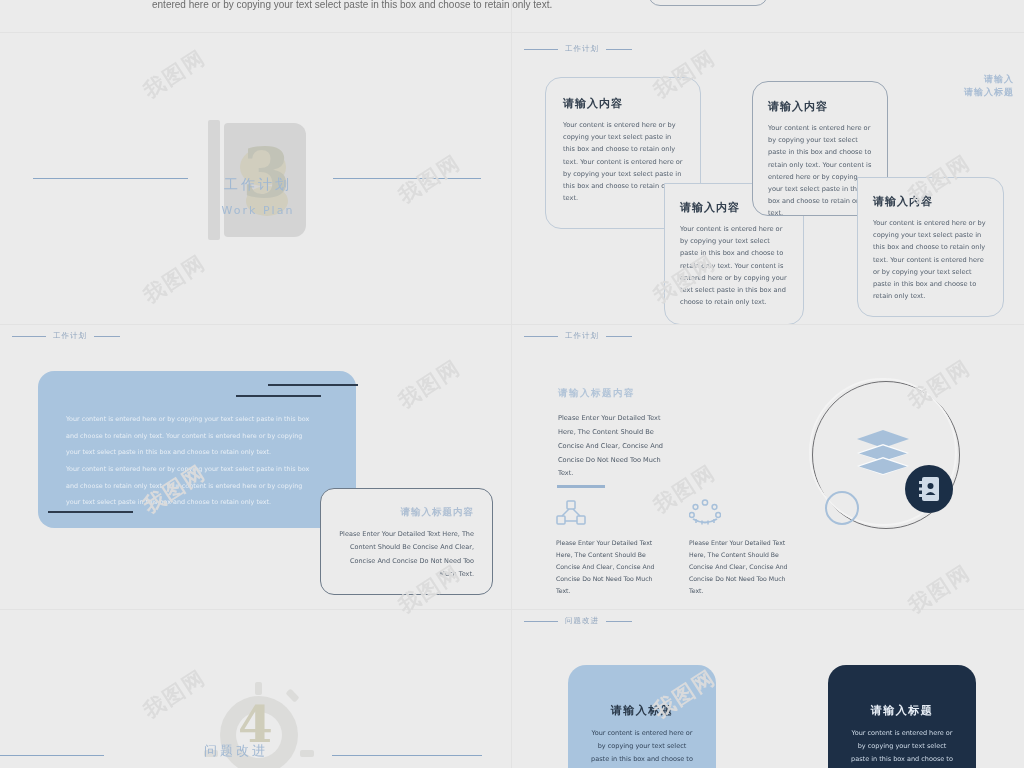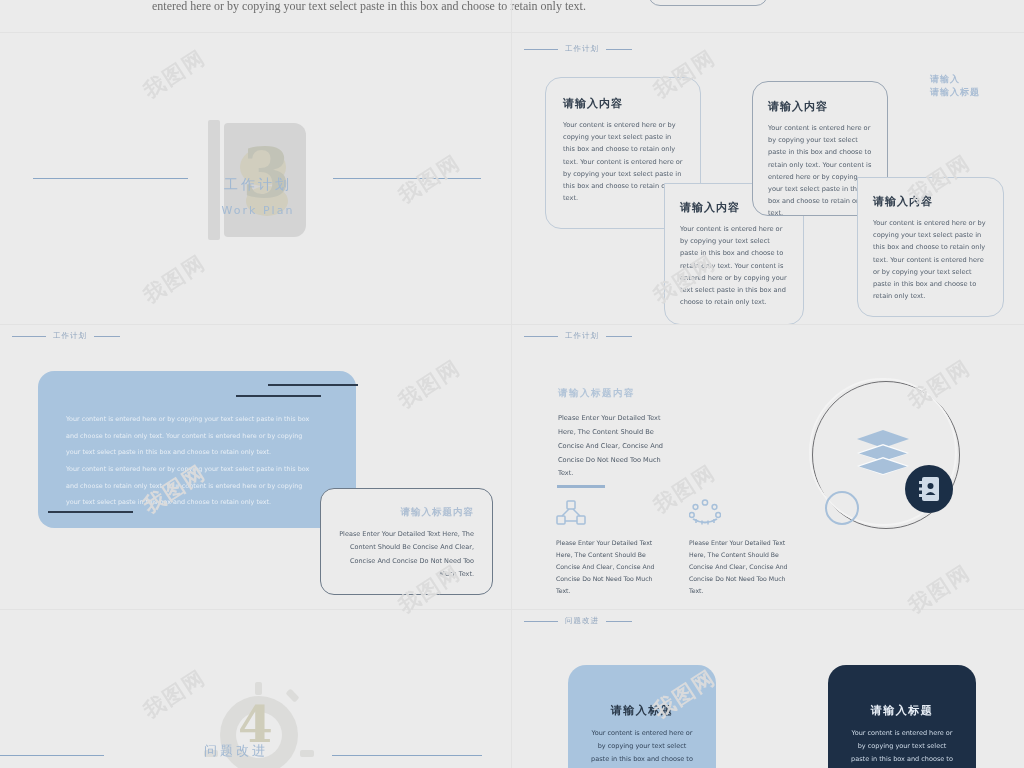--- a/index.html
+++ b/index.html
@@ -34,21 +34,21 @@
   .eyebrow .ln{width:34px;height:1px;background:#93a9c4;display:block;}
   .eyebrow .ln.short{width:26px;}
   .eyebrow .tx{font-size:7.5px;color:#8fa4bd;letter-spacing:1px;font-family:"DejaVu Sans",sans-serif;white-space:nowrap;}
 
   
   .ocard{position:absolute;border:1px solid #9aa6b4;background:#ebebeb;box-sizing:border-box;}
   .ocard.soft{border-color:#bfcbd8;}
   .ocard h4{margin:0 0 8px 0;font-size:11px;color:#33404f;font-family:"DejaVu Sans",sans-serif;font-weight:bold;letter-spacing:1px;}
   .ocard p{margin:0;font-size:6.6px;line-height:1.85;color:#55616f;font-family:"DejaVu Sans",sans-serif;}
 
-  .title-right{position:absolute;text-align:left;font-size:9px;line-height:1.45;color:#a9bdd4;
+  .title-right{position:absolute;text-align:right;font-size:9px;line-height:1.45;color:#a9bdd4;
                font-family:"DejaVu Sans",sans-serif;font-weight:bold;letter-spacing:1px;}
 
   
   .bluecard{position:absolute;background:#a9c4de;border-radius:16px;}
   .bluecard p{margin:0;font-size:6.4px;line-height:2.6;color:#e8eff6;font-family:"DejaVu Sans",sans-serif;}
   .accent-line{position:absolute;height:2px;background:#2d3b4d;}
 
   .whitecard{position:absolute;border:1px solid #6d7a89;border-radius:14px;background:#ebebeb;box-sizing:border-box;text-align:right;}
   .whitecard h4{margin:0 0 9px 0;font-size:9.5px;color:#aebfd3;font-family:"DejaVu Sans",sans-serif;font-weight:bold;letter-spacing:1px;}
   .whitecard p{margin:0;font-size:6.5px;line-height:2.05;color:#515d6b;font-family:"DejaVu Sans",sans-serif;}
@@ -86,21 +86,21 @@
   .hrule{position:absolute;height:1px;background:#8ba7c6;}
   .blob{position:absolute;border-radius:50%;background:#cdc9ac;opacity:.55;}
 
   
   .gear{position:absolute;border-radius:50%;background:#dcdcda;}
   .gear-in{position:absolute;border-radius:50%;background:#ebebeb;}
   .tick{position:absolute;background:#dcdcda;border-radius:2px;}
   .ch4-num{position:absolute;font-size:50px;font-weight:bold;color:#cfcdba;font-family:"DejaVu Serif",serif;line-height:1;}
   .ch4-cn{position:absolute;font-size:13px;color:#9fb7d2;letter-spacing:3px;font-family:"DejaVu Sans",sans-serif;}
 
-  .toptext{position:absolute;font-size:12px;color:#6c6c6c;font-family:Liberation Serif, serif;white-space:nowrap;}
+  .toptext{position:absolute;font-size:10px;color:#6c6c6c;font-family:Liberation Sans, sans-serif;white-space:nowrap;}
 </style>
 </head>
 <body>
 
 <div id="stage">
 
   <div class="toptext" style="left:152px;top:-1px;">entered here or by copying your text select  paste in this box and choose to retain only text.</div>
 
   <div style="position:absolute;left:648px;top:-24px;width:120px;height:30px;border:1px solid #9aa6b4;border-radius:12px;background:#ebebeb;box-sizing:border-box;"></div>
 

